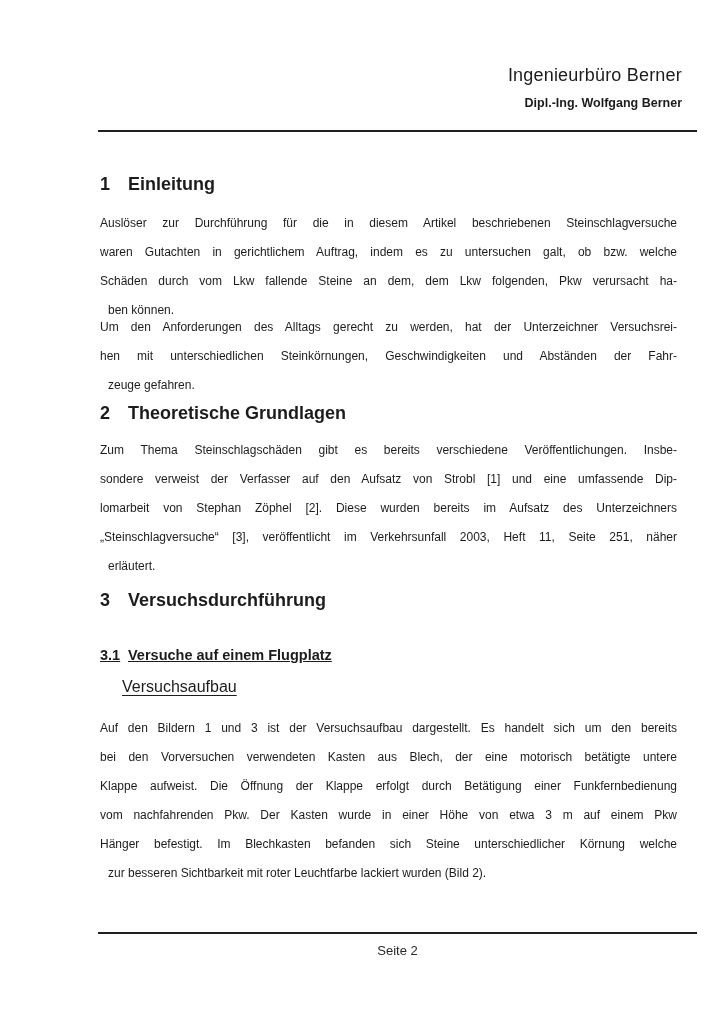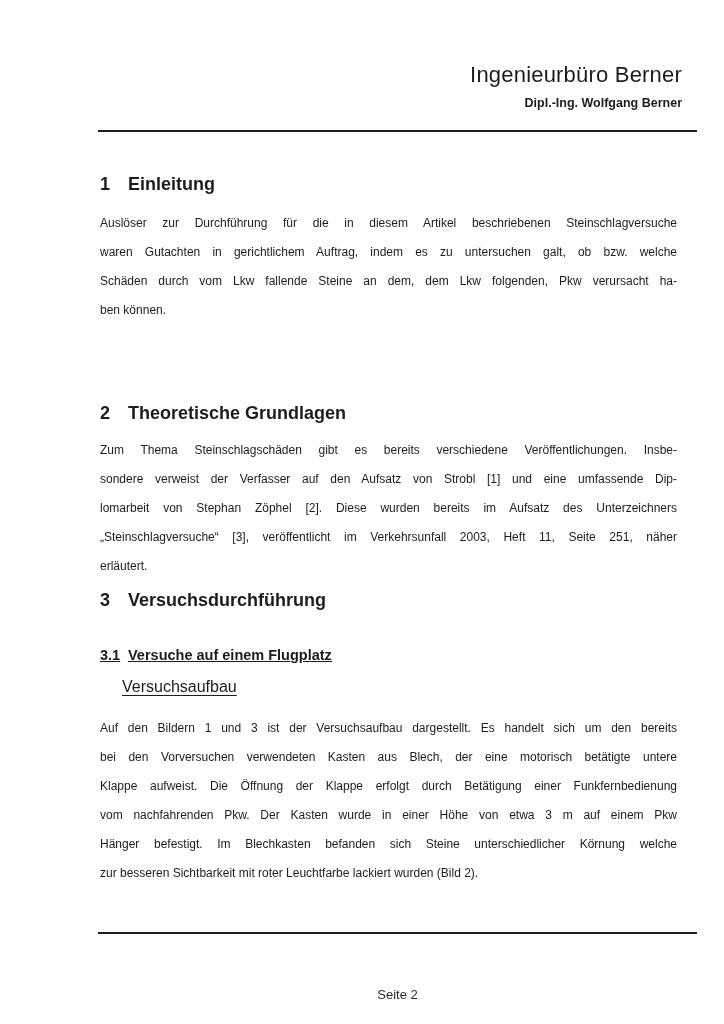--- a/index.html
+++ b/index.html
@@ -15,21 +15,21 @@
   }
   
   .letterhead {
     position: absolute;
     left: 100px;
     top: 62px;
     width: 582px;
     text-align: right;
   }
   .company {
-    font-size: 22px;
+    font-size: 18px;
     line-height: 26px;
     font-weight: 400;
     letter-spacing: 0.2px;
   }
   .author {
     margin-top: 7px;
     font-size: 12.5px;
     line-height: 16px;
     font-weight: 700;
   }
@@ -74,32 +74,32 @@
     line-height: 29px;
   }
   .para .line {
     text-align: justify;
     text-align-last: justify;
     text-justify: inter-word;
   }
   .para .line.last {
     text-align: center;
     text-align-last: left;
+    margin-left: 8px;
   }
 
   .footer-label {
     position: absolute;
     left: 98px;
     top: 941px;
     width: 599px;
     text-align: center;
     font-size: 13px;
     line-height: 20px;
     color: #2a2a2a;
-    margin-top: 44px;
   }
 </style>
 </head>
 <body>
 
 <div class="page">
 
   <div class="letterhead">
     <div class="company">Ingenieurbüro Berner</div>
     <div class="author">Dipl.-Ing. Wolfgang Berner</div>
@@ -112,20 +112,25 @@
     <span class="h-text">Einleitung</span>
   </div>
 
   <div class="para" style="top:209px">
     <div class="line">Auslöser zur Durchführung für die in diesem Artikel beschriebenen Steinschlagversuche</div>
     <div class="line">waren Gutachten in gerichtlichem Auftrag, indem es zu untersuchen galt, ob bzw. welche</div>
     <div class="line">Schäden durch vom Lkw fallende Steine an dem, dem Lkw folgenden, Pkw verursacht ha-</div>
     <div class="line last">ben können.</div>
   </div>
 
+  <div class="para" style="top:313px">
+    <div class="line">Um den Anforderungen des Alltags gerecht zu werden, hat der Unterzeichner Versuchsrei-</div>
+    <div class="line">hen mit unterschiedlichen Steinkörnungen, Geschwindigkeiten und Abständen der Fahr-</div>
+    <div class="line last">zeuge gefahren.</div>
+  </div>
 
   <div class="heading h-main" style="top:401px">
     <span class="h-num">2</span>
     <span class="h-text">Theoretische Grundlagen</span>
   </div>
 
   <div class="para" style="top:436px">
     <div class="line">Zum Thema Steinschlagschäden gibt es bereits verschiedene Veröffentlichungen. Insbe-</div>
     <div class="line">sondere verweist der Verfasser auf den Aufsatz von Strobl [1] und eine umfassende Dip-</div>
     <div class="line">lomarbeit von Stephan Zöphel [2]. Diese wurden bereits im Aufsatz des Unterzeichners</div>

